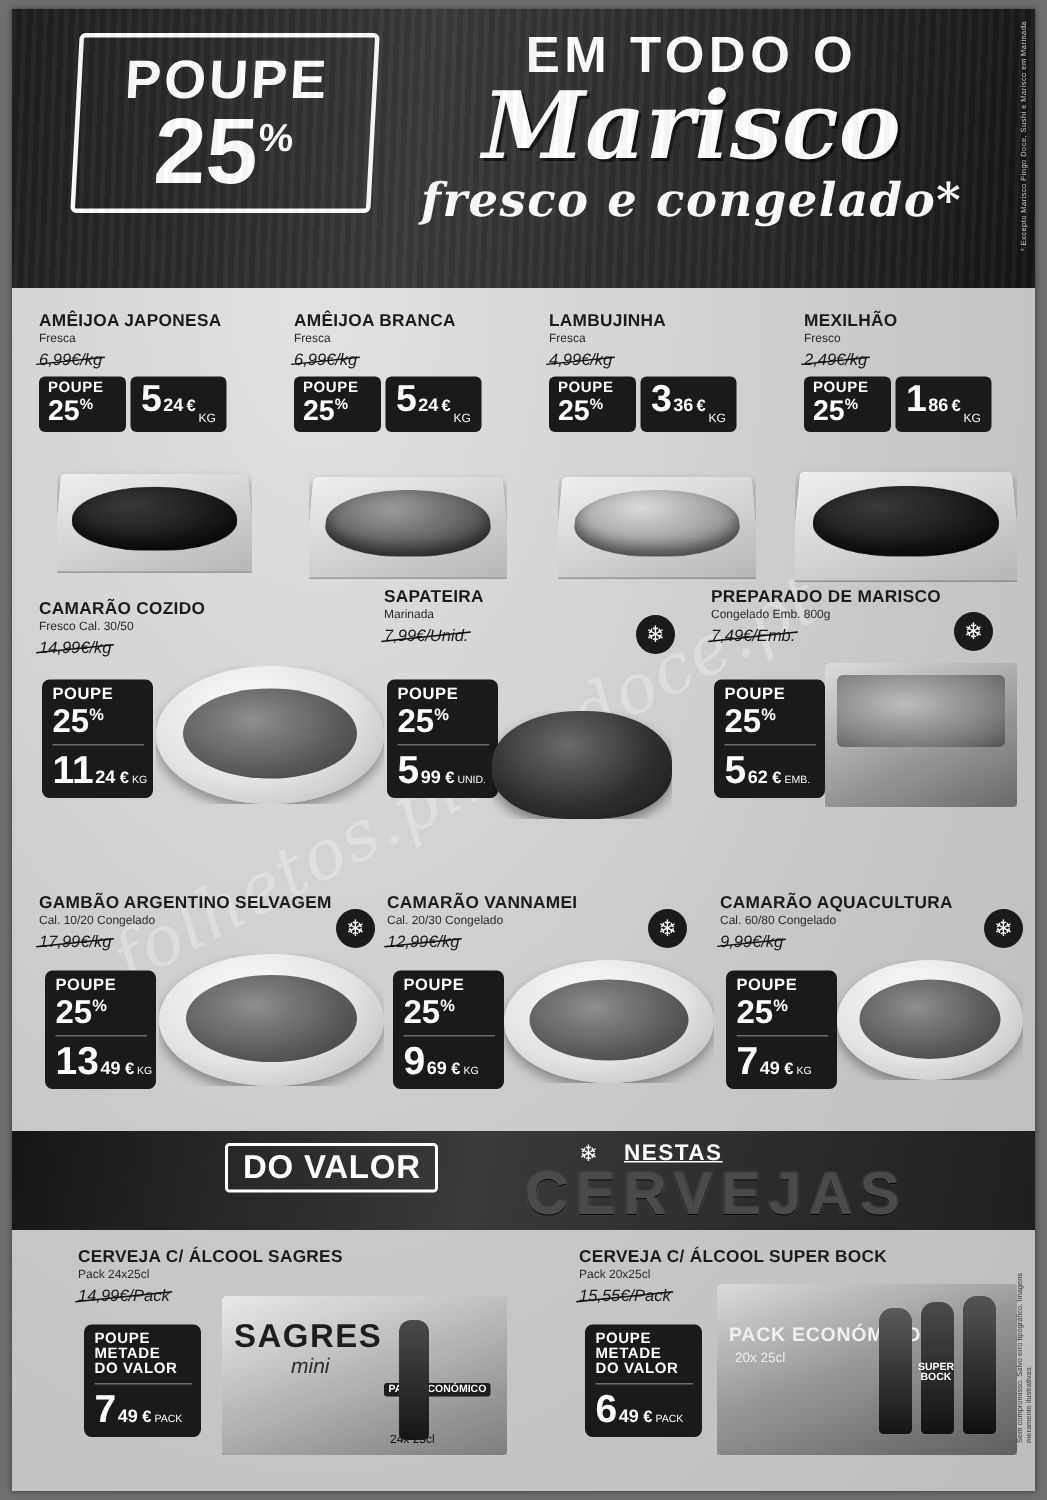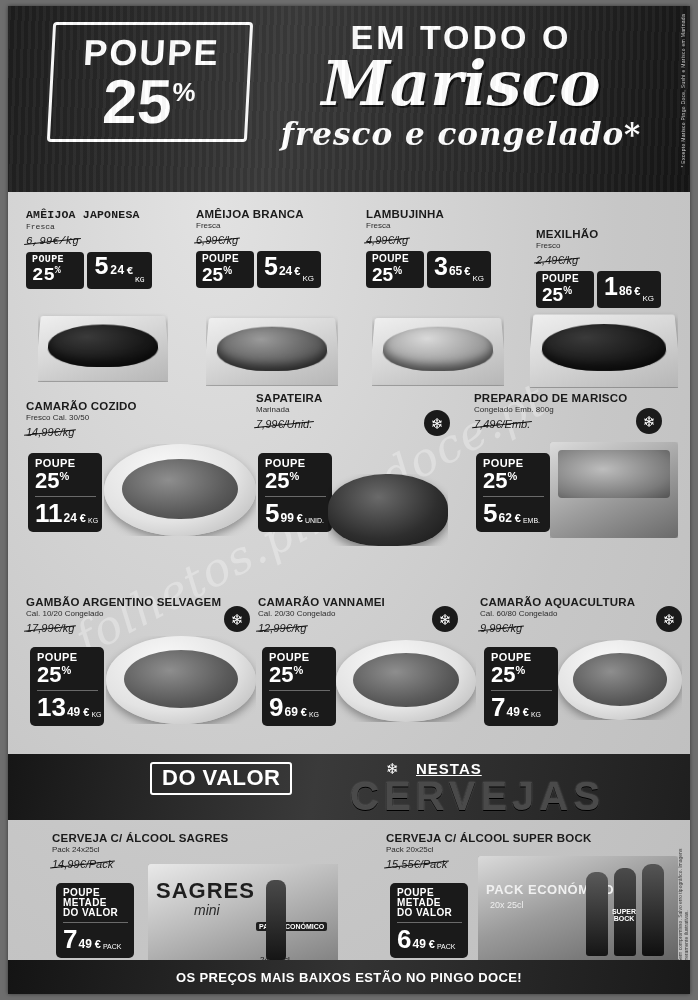--- a/index.html
+++ b/index.html
@@ -263,21 +263,21 @@
       <div class="h-marisco">Marisco</div>
       <div class="h-sub">fresco e congelado*</div>
     </div>
     <div class="h-legal">* Excepto Marisco Pingo Doce, Sushi e Marisco em Marinada</div>
   </div>
 
   <div class="body">
 
     <div class="watermark">folhetos.pingodoce.pt</div>
 
-    <div class="prod" style="left:18px; top:16px; width:160px;font-family:Liberation Mono, monospace;">
+    <div class="prod" style="left:18px; top:16px; width:160px;">
       <div class="p-title">AMÊIJOA JAPONESA</div>
       <div class="p-sub">Fresca</div>
       <div class="p-old">6,99€/kg</div>
       <div class="tag">
         <div class="poupe">
           <div class="t1">POUPE</div>
           <div class="t2"><span>25</span><sup>%</sup></div>
         </div>
         <div class="price">
           <span class="int">5</span>
@@ -320,33 +320,33 @@
       <div class="p-title">LAMBUJINHA</div>
       <div class="p-sub">Fresca</div>
       <div class="p-old">4,99€/kg</div>
       <div class="tag">
         <div class="poupe">
           <div class="t1">POUPE</div>
           <div class="t2"><span>25</span><sup>%</sup></div>
         </div>
         <div class="price">
           <span class="int">3</span>
-          <span class="dec">65</span>
+          <span class="dec">36</span>
           <span class="eur">€</span>
           <span class="unit">KG</span>
         </div>
       </div>
     </div>
     <div class="photo" style="left:364px; top:122px; width:132px; height:72px;">
       <div class="tray">
           <div class="heap light"></div>
         </div>
     </div>
 
-    <div class="prod" style="left:528px; top:16px; width:150px;margin-top:20px;">
+    <div class="prod" style="left:528px; top:16px; width:150px;">
       <div class="p-title">MEXILHÃO</div>
       <div class="p-sub">Fresco</div>
       <div class="p-old">2,49€/kg</div>
       <div class="tag">
         <div class="poupe">
           <div class="t1">POUPE</div>
           <div class="t2"><span>25</span><sup>%</sup></div>
         </div>
         <div class="price">
           <span class="int">1</span>
@@ -556,17 +556,14 @@
       <div style="position:absolute;left:12px;top:44px;font-size:9px;color:#eee">20x 25cl</div>
       <div style="position:absolute;right:14px;top:8px;width:22px;height:92px;border-radius:9px 9px 3px 3px;background:linear-gradient(180deg,#555,#0f0f0f)"></div>
       <div style="position:absolute;right:42px;top:12px;width:22px;height:88px;border-radius:9px 9px 3px 3px;background:linear-gradient(180deg,#4b4b4b,#121212)"></div>
       <div style="position:absolute;right:70px;top:16px;width:22px;height:84px;border-radius:9px 9px 3px 3px;background:linear-gradient(180deg,#5a5a5a,#151515)"></div>
       <div style="position:absolute;right:40px;top:52px;font-size:7px;font-weight:bold;color:#fff;text-align:center;width:28px">SUPER BOCK</div>
     </div>
   </div>
 
   <div class="side-legal">Sem compromisso. Salvo erro tipográfico. Imagens meramente ilustrativas.</div>
 
-  <div class="footer-bar">
-    <span>OS PREÇOS MAIS BAIXOS ESTÃO NO PINGO DOCE!</span>
-  </div>
 
 </div>
 
 </body></html>

